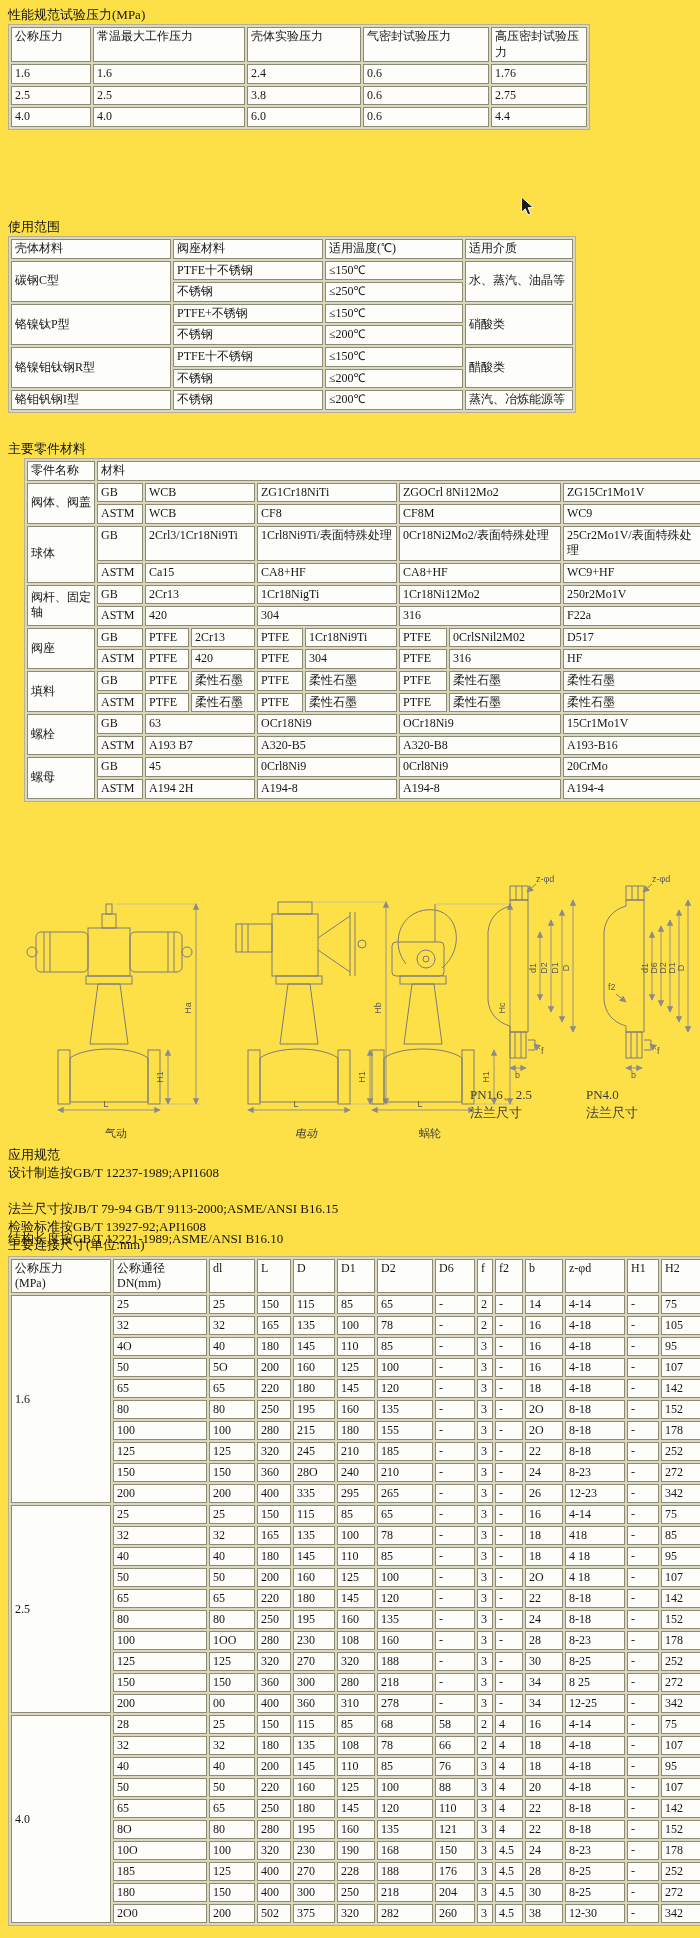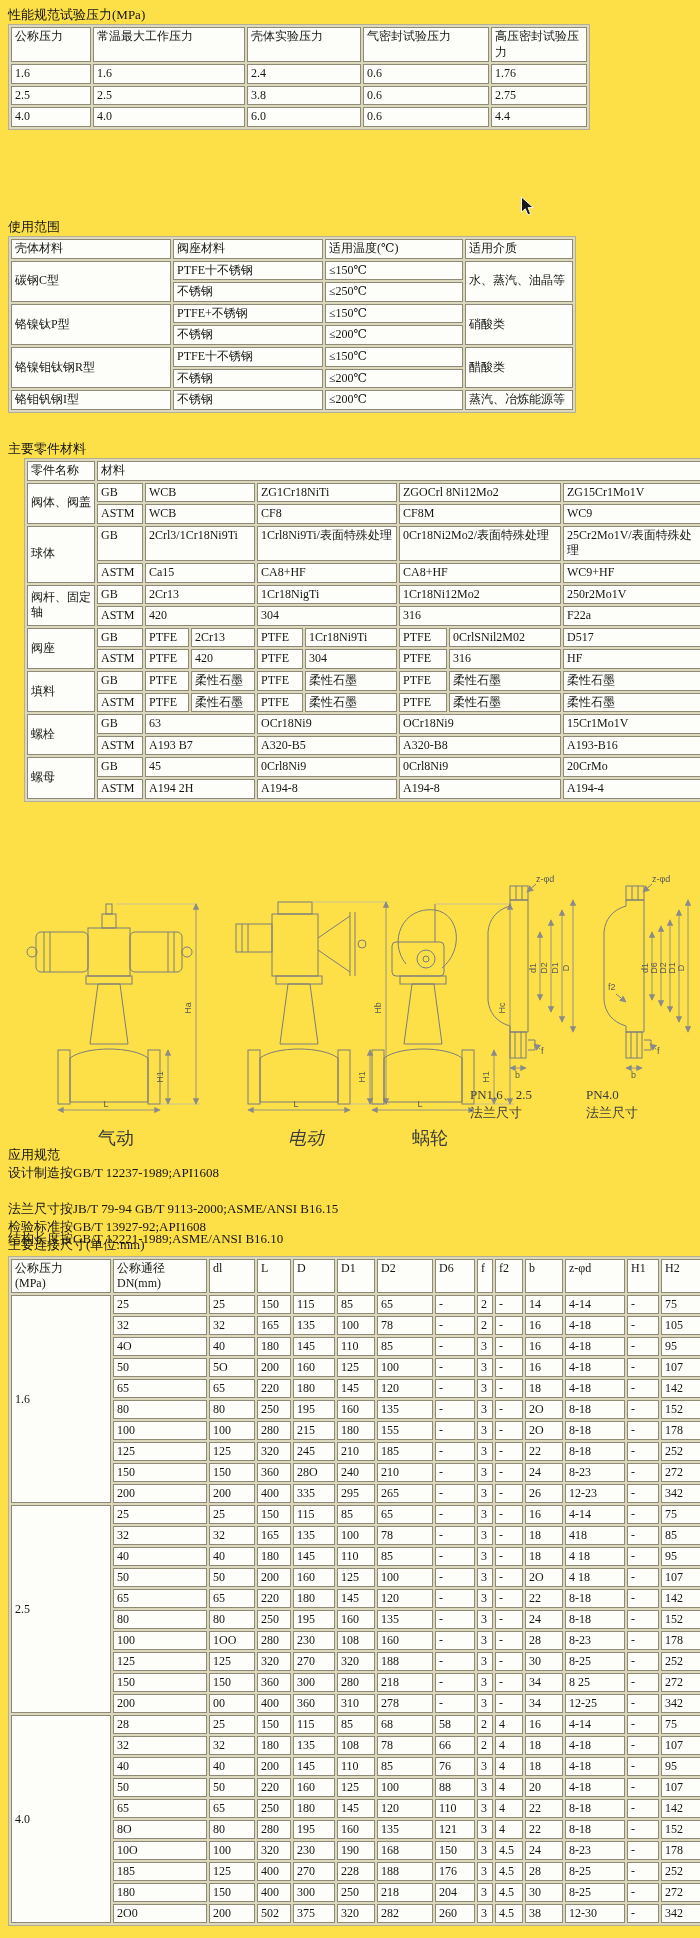--- a/index.html
+++ b/index.html
@@ -15,21 +15,21 @@
   td.hdr{white-space:pre-line;}
   #main-table td{padding:1px 3px;line-height:1.25;}
   .spec-line{position:absolute;left:8px;font-size:13px;white-space:nowrap;}
   
   #diagrams{position:absolute;left:8px;top:858px;width:690px;height:300px;}
   .fig{position:absolute;}
   .ln{stroke:#7c7c7c;fill:none;stroke-width:1;}
   .dim{stroke:#8a8a8a;stroke-width:0.9;marker-start:url(#ma);marker-end:url(#ma);}
   .ext{stroke:#b5b5b5;stroke-width:0.7;}
   svg text{font-size:9px;fill:#5a5a5a;font-family:"Liberation Sans","DejaVu Sans",sans-serif;}
-  .caption{font-size:18px;color:#3c3c3c;text-align:center;}
+  .caption{font-size:11px;color:#3c3c3c;text-align:center;}
   .flange-cap{font-size:13px;color:#3c3c3c;line-height:1.35;white-space:pre-line;}
   #cursor{position:absolute;left:520px;top:196px;}
 </style>
 </head>
 <body>
 
 <div id="page">
 
   <div class="sec-title" style="top:6px;">性能规范试验压力(MPa)</div>
   <div class="tbl-wrap" style="left:8px;top:24px;">
@@ -71,21 +71,21 @@
             <td>6.0</td>
             <td>0.6</td>
             <td>4.4</td>
           </tr>
         </tbody>
     </table>
   </div>
 
   <div class="sec-title" style="top:218px;">使用范围</div>
   <div class="tbl-wrap" style="left:8px;top:236px;">
-    <table id="table2" style="width:556px;">
+    <table id="table2" style="width:556px;font-family:Liberation Serif, serif;">
       <colgroup>
           <col style="width:160px">
           <col style="width:150px">
           <col style="width:138px">
           <col style="width:108px">
         </colgroup>
       <tbody>
         <tr>
           <td class="hdr">壳体材料</td>
           <td class="hdr">阀座材料</td>

